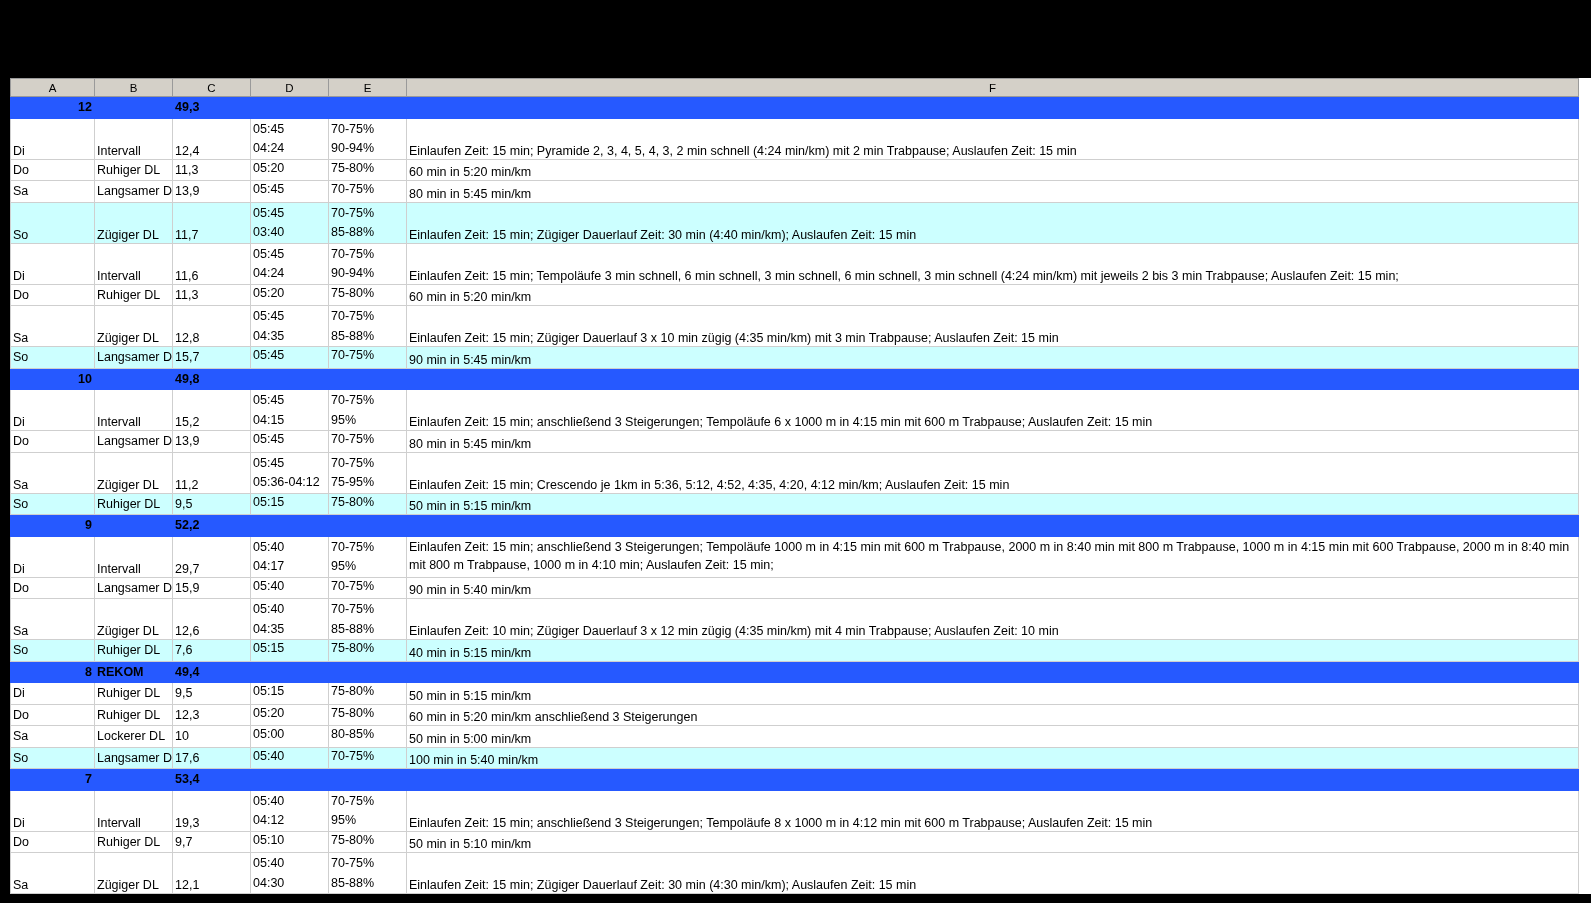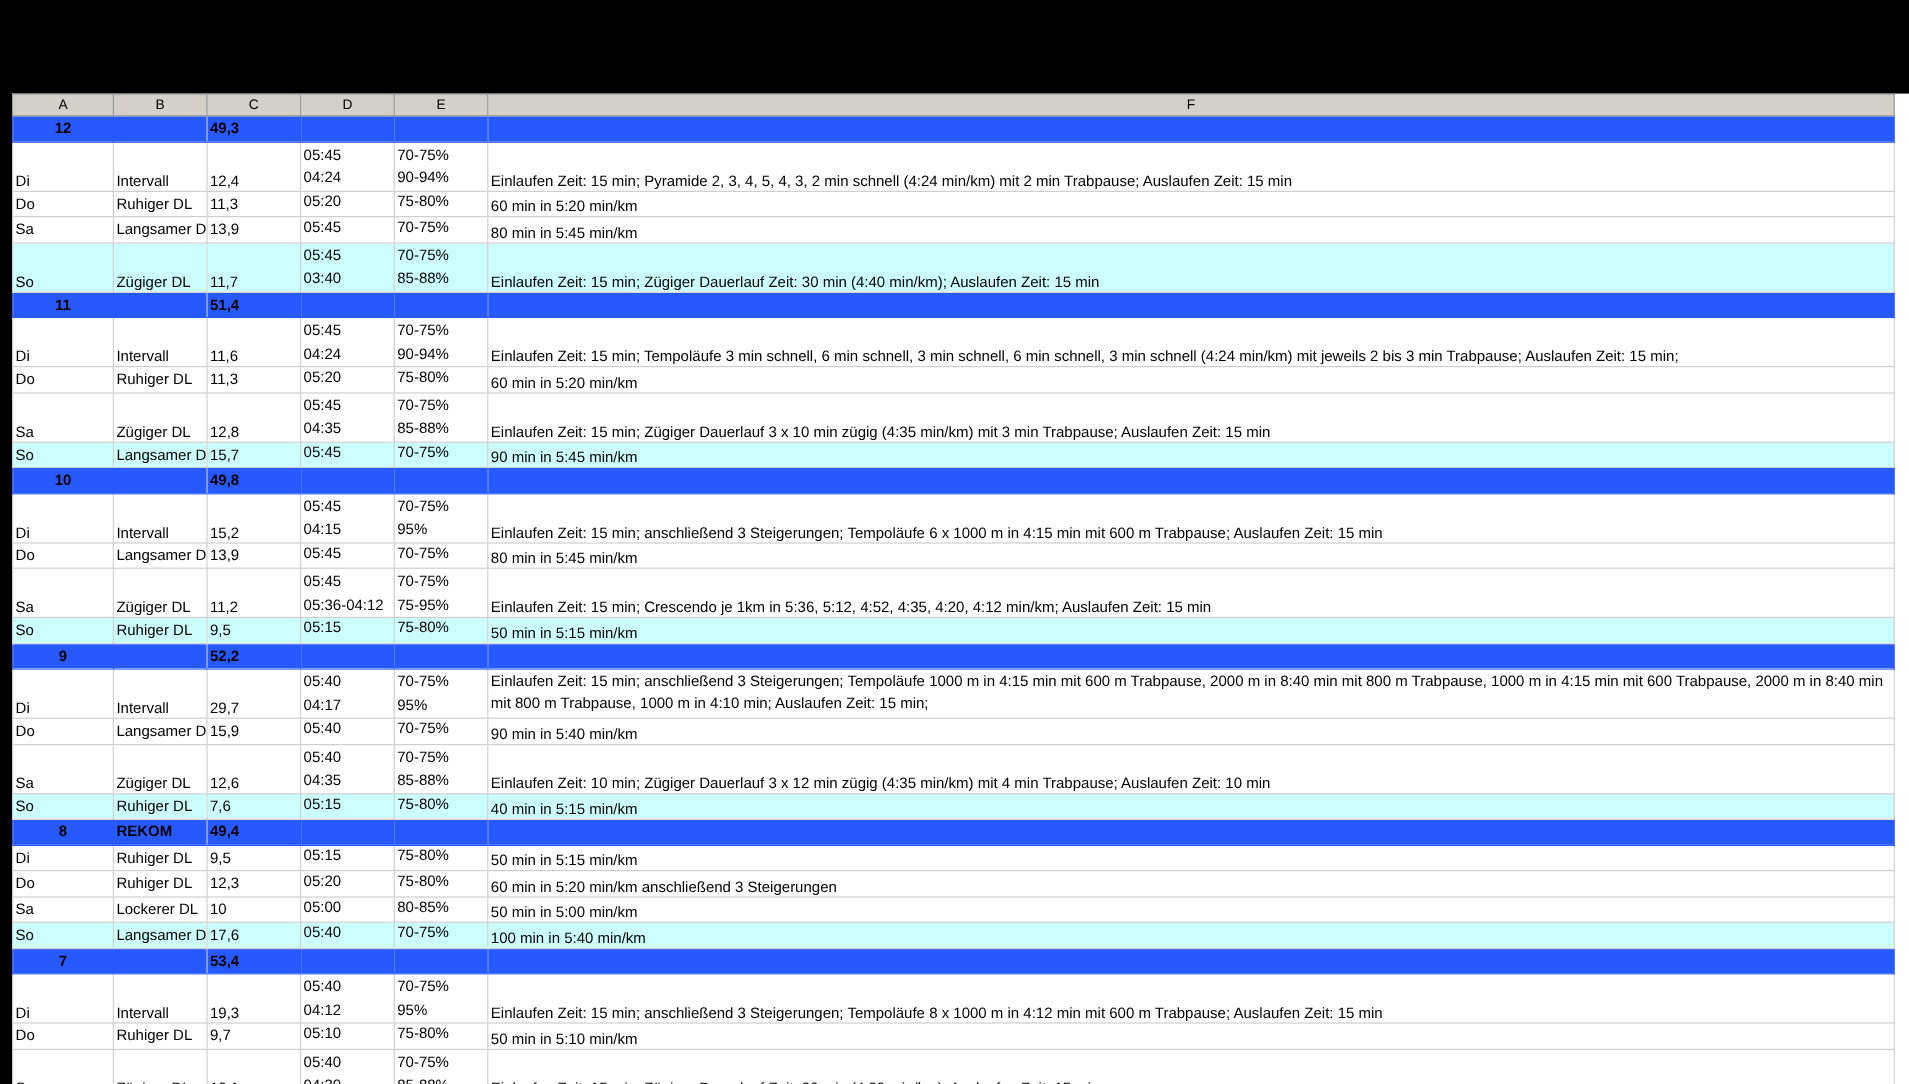--- a/index.html
+++ b/index.html
@@ -57,21 +57,21 @@
     color: #000;
     font-weight: bold;
     border-color: #2659ff;
   }
   tr.r-cyan td {
     background: #ccffff;
   }
   tr.r-white td {
     background: #ffffff;
   }
-  td.num { text-align: center; }
+  td.num { text-align: right; }
   td.tall { height: 39px; }
   td.vtop { vertical-align: top; padding-top: 1px; }
   td.vbot { vertical-align: bottom; padding-bottom: 1px; }
   td.wrap { white-space: normal; line-height: 1.45; margin-top: 12px; }
   .two-line { display: block; line-height: 19.5px; }
   .topbar {
     position: absolute;
     left: 0; top: 0; width: 1591px; height: 78px;
     background: #000;
   }
@@ -165,28 +165,20 @@
           <td class="vtop tall">
             <span class="two-line">05:45</span>
             <span class="two-line">03:40</span>
           </td>
           <td class="vtop tall">
             <span class="two-line">70-75%</span>
             <span class="two-line">85-88%</span>
           </td>
           <td class="vbot tall">Einlaufen Zeit: 15 min; Zügiger Dauerlauf Zeit: 30 min (4:40 min/km); Auslaufen Zeit: 15 min</td>
         </tr>
-        <tr class="r-blue">
-          <td class="num">11</td>
-          <td class=""></td>
-          <td class="">51,4</td>
-          <td class="vtop"></td>
-          <td class="vtop"></td>
-          <td class="vbot"></td>
-        </tr>
         <tr class="r-white">
           <td class="tall vbot">Di</td>
           <td class="tall vbot">Intervall</td>
           <td class="tall vbot">11,6</td>
           <td class="vtop tall">
             <span class="two-line">05:45</span>
             <span class="two-line">04:24</span>
           </td>
           <td class="vtop tall">
             <span class="two-line">70-75%</span>

